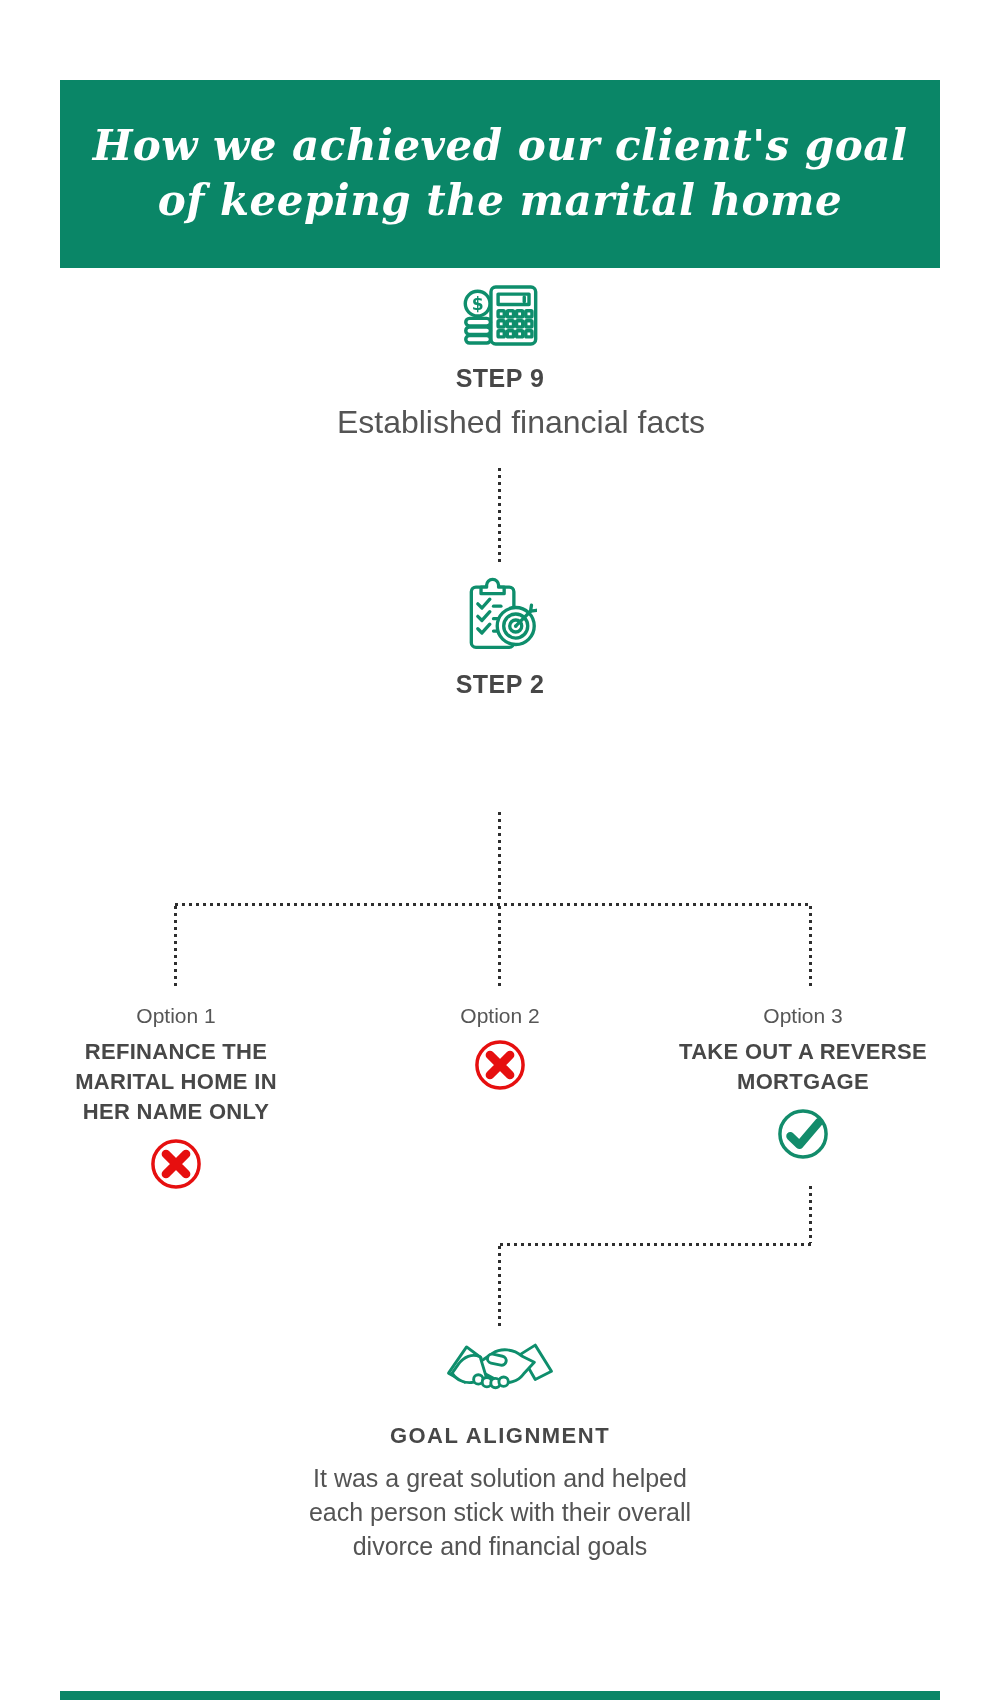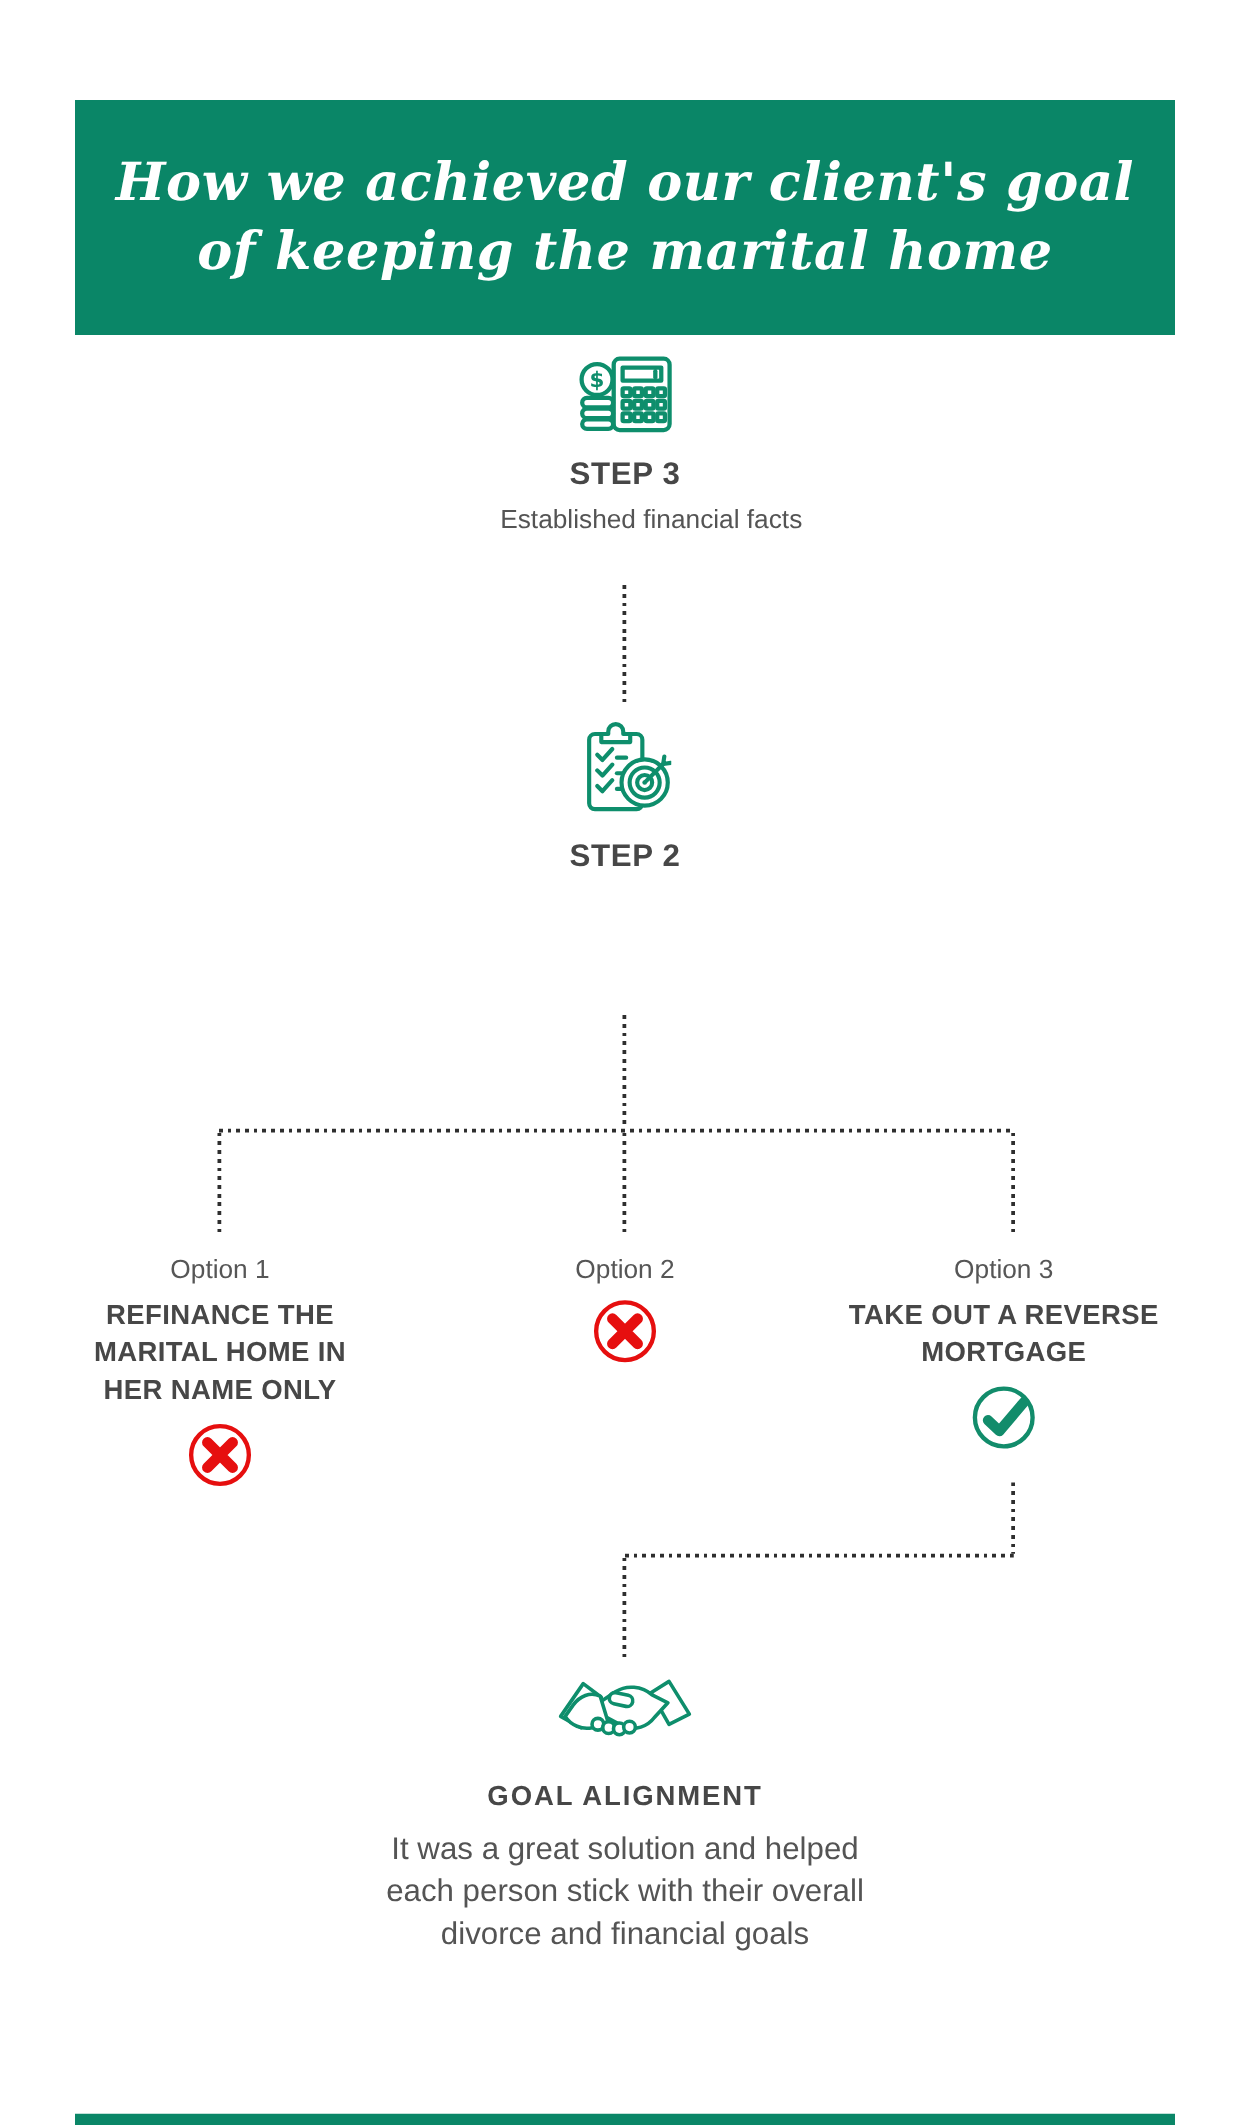--- a/index.html
+++ b/index.html
@@ -23,21 +23,21 @@
   .centered { position:absolute; left:0; width:1000px; text-align:center; }
   .step1 { top:284px; }
   .step2 { top:575px; }
   .goal-section { top:1336px; }
   .icon-green { color:var(--icon-green,#0e8e6c); display:inline-block; line-height:0; }
   .step-label {
     margin-top:13px; font-size:25px; font-weight:700; letter-spacing:.5px;
     color:var(--heading-text,#474747);
   }
   .step-desc {
-    margin-top:8px; font-size:21px; color:var(--body-text,#545454);
+    margin-top:8px; font-size:32px; color:var(--body-text,#545454);
     line-height:1.35; white-space:pre-line;padding-left:42px;
   }
   
   .vline {
     position:absolute; width:3px;
     background-image:repeating-linear-gradient(to bottom, var(--connector-dots,#2e2e2e) 0 3px, transparent 3px 7px);
   }
   .hline {
     position:absolute; height:3px;
     background-image:repeating-linear-gradient(to right, var(--connector-dots,#2e2e2e) 0 3px, transparent 3px 7px);
@@ -104,21 +104,21 @@
           <rect x="48.7" y="49" width="6.5" height="6.5" rx="1"></rect>
           <rect x="58.4" y="49" width="6.5" height="6.5" rx="1"></rect>
           <rect x="68.1" y="49" width="6.5" height="6.5" rx="1"></rect>
         <circle cx="17.5" cy="20.5" r="13" fill="#fff"></circle>
         <text x="17.5" y="27" font-size="18" font-weight="700" fill="currentColor" stroke="none" text-anchor="middle" font-family="'DejaVu Sans', sans-serif">$</text>
         <rect x="5" y="36" width="26" height="8" rx="4" fill="#fff"></rect>
         <rect x="5" y="45" width="26" height="8" rx="4" fill="#fff"></rect>
         <rect x="5" y="54" width="26" height="8" rx="4" fill="#fff"></rect>
       </svg>
     </span>
-    <div class="step-label">STEP 3</div>
+    <div class="step-label">STEP 9</div>
     <div class="step-desc">Established financial facts</div>
   </section>
 
   <div class="vline v1"></div>
 
   <section class="centered step2">
     <span class="icon-green">
       <svg width="74" height="78" viewBox="0 0 80 84" fill="none" stroke="currentColor" stroke-width="3.6" stroke-linecap="round" stroke-linejoin="round">
         <rect x="9" y="13" width="46" height="65" rx="5"></rect>
         <path d="M25.5 13 v-2 a6.5 6.5 0 0 1 13 0 v2 h6 v7 h-25 v-7 z" fill="#fff"></path>

